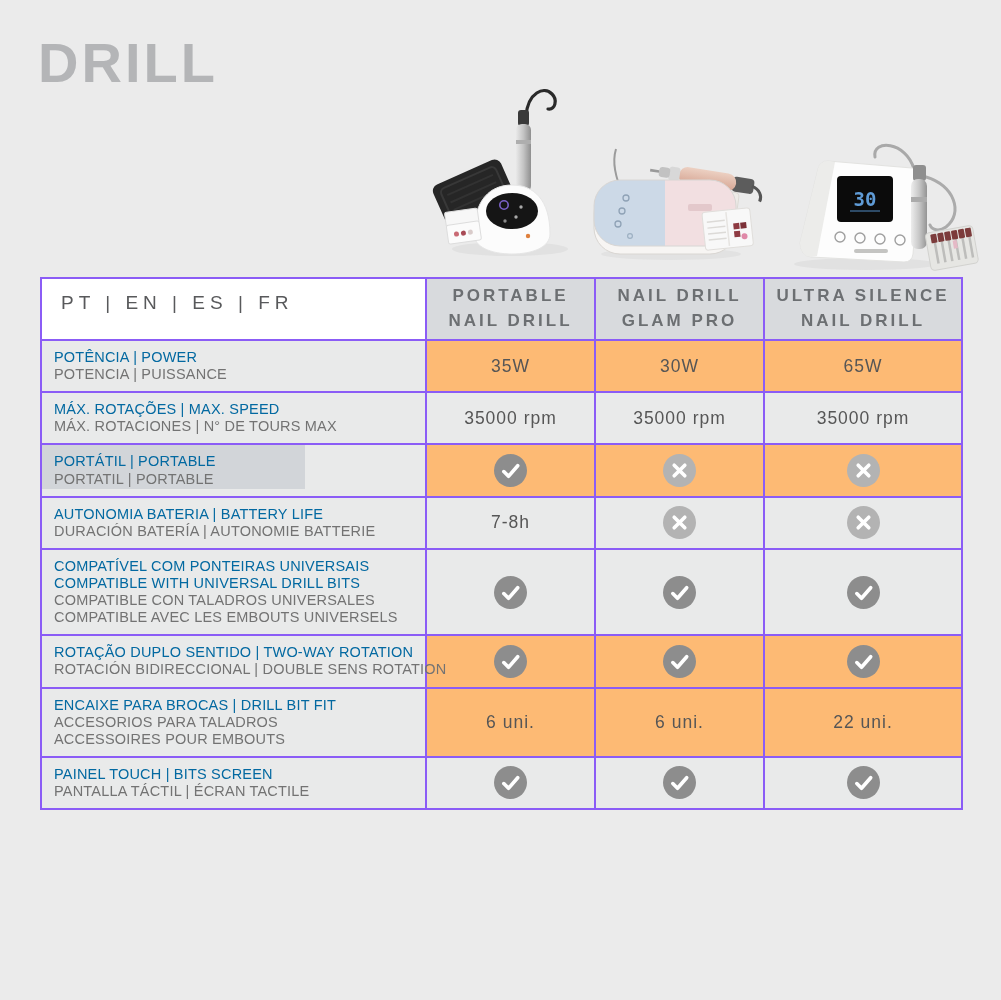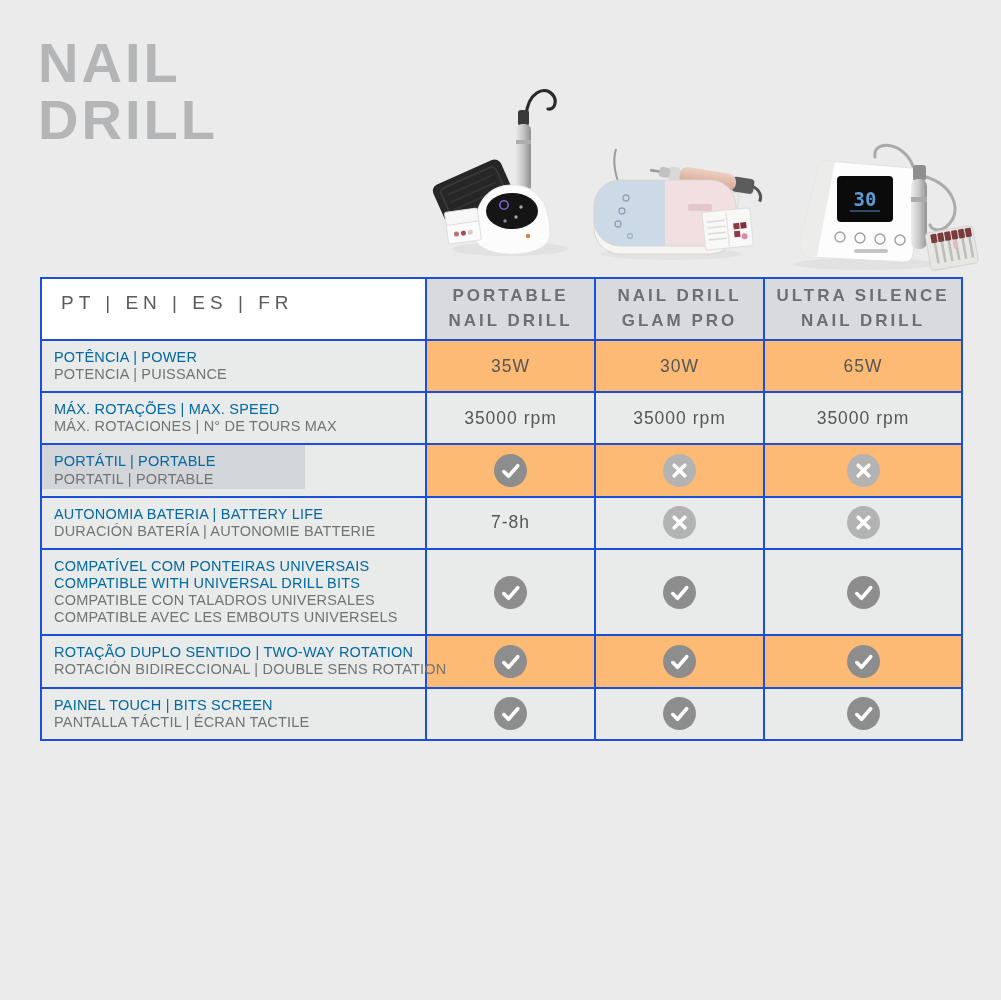--- a/index.html
+++ b/index.html
@@ -17,21 +17,21 @@
     letter-spacing:3px;color:#b4b5b7;
   }
   
   .product-photo{position:absolute;}
   #photo-1{left:430px;top:84px;}
   #photo-2{left:586px;top:146px;}
   #photo-3{left:766px;top:137px;}
   
   .table-wrap{position:absolute;left:40px;top:277px;}
   table{border-collapse:collapse;table-layout:fixed;width:921px;}
-  td{border:2px solid #1d4ed8;box-sizing:border-box;}
+  td{border:2px solid #8b5cf6;box-sizing:border-box;}
   td.corner{
     background:#ffffff;vertical-align:top;
     padding:13px 6px 0 19px;
     font-size:19px;letter-spacing:5px;color:#58595b;
   }
   td.prod-h{
     background:#d8dadd;text-align:center;vertical-align:middle;
     font-size:17px;font-weight:bold;letter-spacing:3px;
     color:#6c6f72;line-height:1.45;height:62px;padding:4px 8px;
   }
@@ -54,21 +54,20 @@
     font-size:17.5px;color:#565656;letter-spacing:1px;
     height:50px;padding:6px 2px;
   }
   td.value-cell.shaded{background:#e9eaea;}
   td.value-cell svg{display:block;margin:0 auto;}
 </style>
 </head>
 <body>
 
 <div class="page-title">
-  <div>NAIL</div>
   <div>DRILL</div>
 </div>
 
 <div class="product-photo" id="photo-1">
   <svg width="165" height="174" viewBox="0 0 165 174">
     <defs>
       <linearGradient id="s1" x1="0" x2="1" y1="0" y2="0">
         <stop offset="0" stop-color="#e9e9e9"></stop>
           <stop offset="0.5" stop-color="#c3c3c3"></stop>
           <stop offset="1" stop-color="#8f8f8f"></stop>
@@ -341,20 +340,32 @@
           <td class="value-cell">
             <svg width="33" height="33" viewBox="0 0 33 33">
               <circle cx="16.5" cy="16.5" r="16.5" fill="#8d8d8d"></circle>
               <path d="M9.8 17.6l4.7 4.7 9.2-10.6" stroke="#ffffff" stroke-width="3.6" fill="none" stroke-linecap="round" stroke-linejoin="round"></path>
             </svg>
           </td>
         </tr>
         <tr>
           <td class="feature-cell">
             <div class="feature-lines">
+              <div class="feature-line">ENCAIXE PARA BROCAS | DRILL BIT FIT</div>
+              <div class="feature-line bold">ACCESORIOS PARA TALADROS</div>
+              <div class="feature-line bold">ACCESSOIRES POUR EMBOUTS</div>
+            </div>
+          </td>
+          <td class="value-cell"><span>6 uni.</span></td>
+          <td class="value-cell"><span>6 uni.</span></td>
+          <td class="value-cell"><span>22 uni.</span></td>
+        </tr>
+        <tr>
+          <td class="feature-cell">
+            <div class="feature-lines">
               <div class="feature-line">PAINEL TOUCH | BITS SCREEN</div>
               <div class="feature-line bold">PANTALLA TÁCTIL | ÉCRAN TACTILE</div>
             </div>
           </td>
           <td class="value-cell shaded">
             <svg width="33" height="33" viewBox="0 0 33 33">
               <circle cx="16.5" cy="16.5" r="16.5" fill="#8d8d8d"></circle>
               <path d="M9.8 17.6l4.7 4.7 9.2-10.6" stroke="#ffffff" stroke-width="3.6" fill="none" stroke-linecap="round" stroke-linejoin="round"></path>
             </svg>
           </td>

